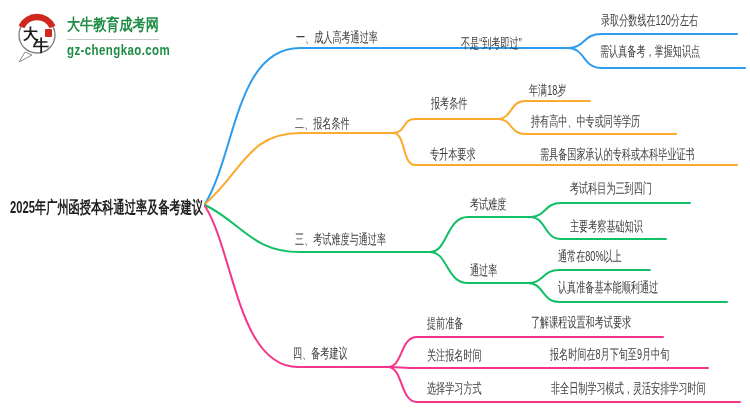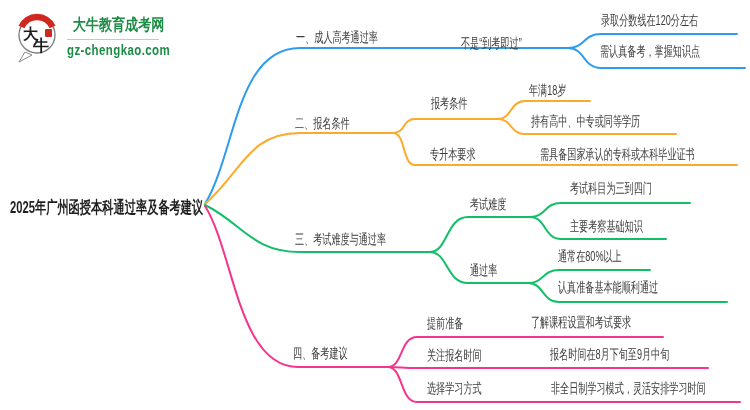--- a/index.html
+++ b/index.html
@@ -8,21 +8,21 @@
     font-family:"Liberation Sans","DejaVu Sans",sans-serif;
   }
   svg.links{position:absolute;left:0;top:0;pointer-events:none;}
   svg.links path{fill:none;stroke-width:2;stroke-linecap:round;}
   .node{
     position:absolute;white-space:nowrap;font-size:14px;color:#3c3c3c;
     transform:scaleX(.65);transform-origin:left top;cursor:default;
   }
   .node.root{font-size:17px;font-weight:bold;color:#1f1f1f;transform:scaleX(.66);}
   .logo{position:absolute;left:14px;top:12px;display:flex;align-items:flex-start;}
-  .logo-text{margin-left:5px;margin-top:3px;text-align:center;}
+  .logo-text{margin-left:5px;margin-top:3px;}
   .logo-title{font-size:16px;font-weight:bold;color:#1e8c46;transform:scaleX(.82);transform-origin:left top;white-space:nowrap;}
   .logo-rule{height:1px;background:#c6c6c6;width:92px;margin:3px 0 2px 0;}
   .logo-url{font-size:14px;font-weight:bold;color:#1e8c46;transform:scaleX(.82);transform-origin:left top;white-space:nowrap;letter-spacing:.5px;}
 </style>
 </head>
 <body>
 
 <div class="stage">
 
   <svg class="links" width="750" height="410" viewBox="0 0 750 410">

